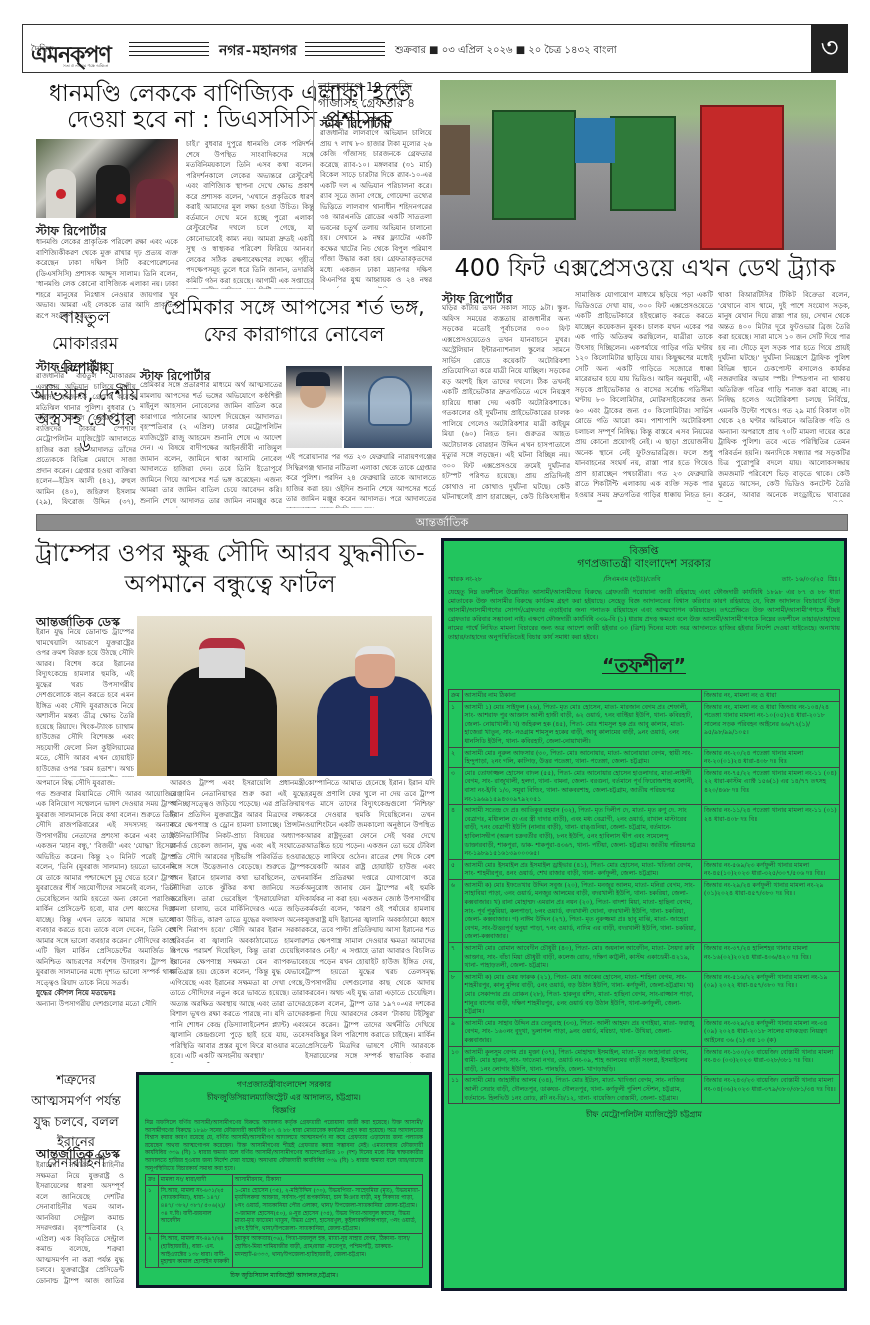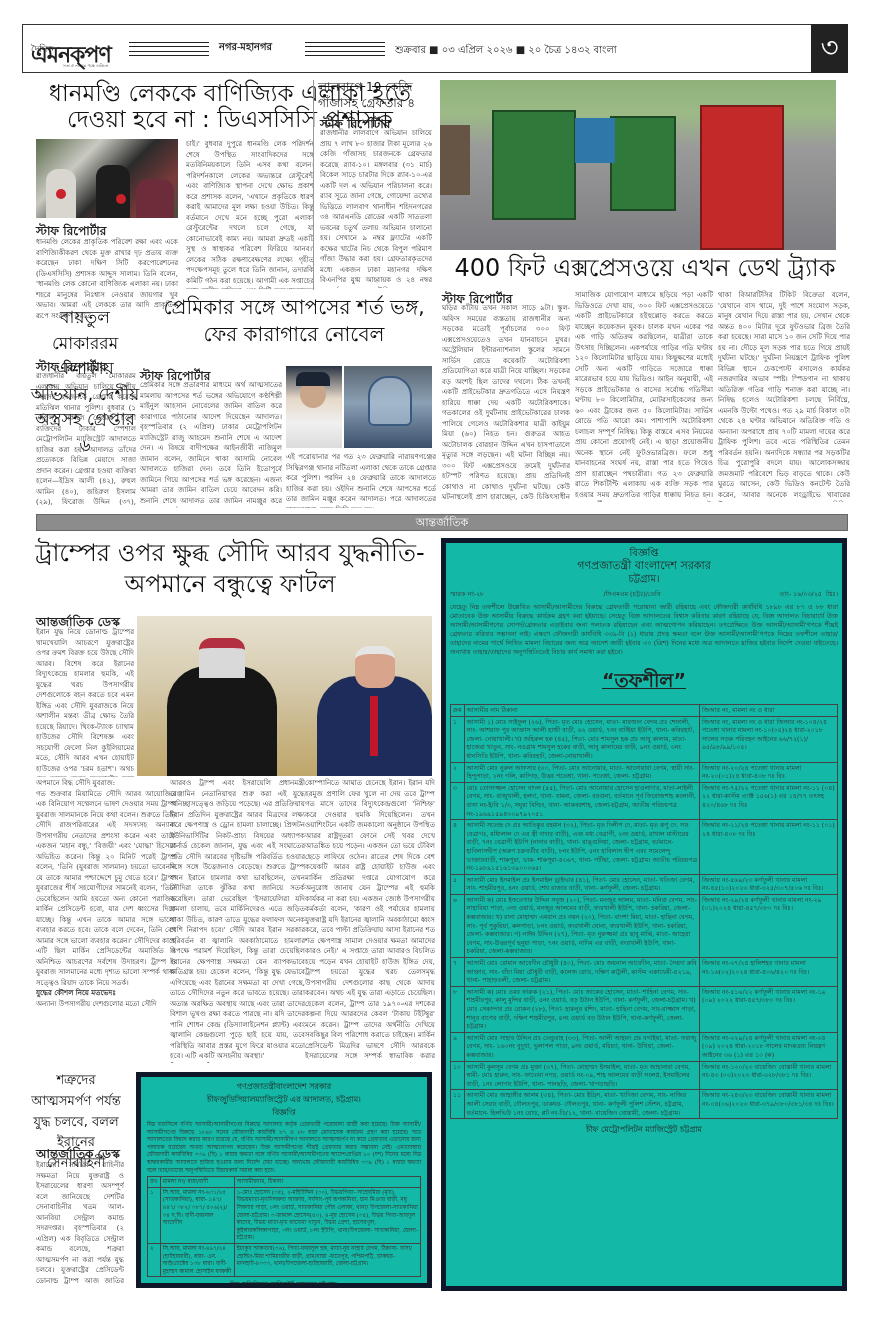--- a/index.html
+++ b/index.html
@@ -9,33 +9,33 @@
 
 #mast{left:22px;top:24px;width:826px;height:49px;border:1px solid #333;background:#fff}
 #logo-small{left:8px;top:17px;font-size:9px}
 #logo{left:8px;top:12px;font-size:22px;font-weight:bold;font-family:"DejaVu Sans",sans-serif;letter-spacing:-1px}
 #logo-tag{left:40px;top:38px;font-size:4px}
 .rules{height:14px;border-top:1px solid #222;border-bottom:1px solid #222}
 .rules::before,.rules::after{content:"";position:absolute;left:0;right:0;border-top:1px solid #222}
 .rules::before{top:3px}.rules::after{top:8px}
 #rule1{left:106px;top:17px;width:80px}
 #rule2{left:282px;top:17px;width:80px}
-#section{left:196px;top:14px;font-size:10px;font-family:Liberation Serif, serif;font-weight:bold}
+#section{left:196px;top:14px;font-size:14px;font-family:Liberation Mono, monospace;font-weight:bold}
 #date{left:372px;top:17px;font-size:10px;font-family:"DejaVu Sans",sans-serif}
 #pageno{right:-1px;top:-1px;width:37px;height:49px;background:#222;color:#fff;font-size:28px;text-align:center;line-height:48px;font-family:"DejaVu Sans",sans-serif}
 
 .hl{font-family:"DejaVu Sans",sans-serif;color:#111;text-align:center;line-height:1.15}
 .byline{font-size:12px;font-weight:bold;color:#222}
 .body{font-size:7px;line-height:10.5px;text-align:justify;color:#333}
 .photo{overflow:hidden}
 .divider{background:#999}
 
 #intl-bar{left:36px;top:514px;width:812px;height:17px;background:#8c8c8c;border:1px solid #666;color:#fff;text-align:center;font-size:11px;line-height:15px;font-family:"DejaVu Sans",sans-serif}
 
-.notice{border:5px solid #0f172a;background:#14b8a6}
+.notice{border:3px solid #0f172a;background:#22c55e}
 .nt{font-family:"DejaVu Sans",sans-serif;text-align:center;color:#222}
 table.tk{border-collapse:collapse;width:100%;font-size:6.2px;line-height:8.6px;color:#333}
 table.tk td,table.tk th{border:1px solid #444;padding:1px 2px;vertical-align:top;text-align:left;font-weight:normal}
 table.tk td.sl{width:11px}
 table.tk td.c3{width:138px}
 table.sm{border-collapse:collapse;width:100%;font-size:5.6px;line-height:7.6px;color:#333}
 table.sm td{border:1px solid #444;padding:1px 2px;vertical-align:top}
 </style>
 </head>
 <body>
@@ -149,21 +149,20 @@
       <td>ইয়াকুব আকতার(৩৬), পিতা-ফজলুল হক, মাতা-নুর নাহার বেগম, ঠিকানা- বাসা/হোল্ডিং-মিয়া শামিয়াজীর বাড়ী, গ্রাম/রাস্তা -ফতেপুর, পশ্চিমপট্টি, ডাকঘর-মদনহাট-৪৩৩৩, থানা/উপজেলা-হাটহাজারী, জেলা-চট্টগ্রাম।</td>
     </tr>
   </tbody>
     </table>
   <div class="nt" style="font-size:6px;margin-top:2px">চিফ জুডিসিয়াল ম্যাজিস্ট্রেট আদালত,চট্টগ্রাম।</div>
 </div>
 
 <div class="abs notice" style="left:441px;top:538px;width:406px;height:753px;padding:3px 4px;overflow:hidden">
   <div class="nt" style="font-size:10px;line-height:13px">বিজ্ঞপ্তি</div>
   <div class="nt" style="font-size:11px;line-height:13px">গণপ্রজাতন্ত্রী বাংলাদেশ সরকার</div>
-  <div class="nt" style="font-size:10px;line-height:13px">চট্টগ্রাম।</div>
   <div style="display:flex;justify-content:space-between;font-size:6.3px;margin-top:4px;color:#333">
     <span>স্মারক নং-২৮</span>
     <span>/সিএমএম (চট্টঃ)/তেবি</span>
     <span><span>তাং- ১৬/০৩/২৫</span>&nbsp;&nbsp;<span>খ্রিঃ।</span></span>
   </div>
   <div class="body" style="font-size:6.3px;line-height:9px;margin-top:2px">যেহেতু নিম্ন তফশীলে উল্লেখিত আসামী/আসামীদের বিরুদ্ধে গ্রেফতারী পরোয়ানা জারী রহিয়াছে এবং ফৌজদারী কার্যবিধি ১৮৯৮ এর ৮৭ ও ৮৮ ধারা মোতাবেক উক্ত আসামীর বিরুদ্ধে কার্যক্রম গ্রহণ করা হইয়াছে। সেহেতু বিজ্ঞ আদালতের বিশ্বাস করিবার কারণ রহিয়াছে যে, বিজ্ঞ আদালত বিচারার্থে উক্ত আসামী/আসামীগণের সোপর্দ/গ্রেফতার এড়াইবার জন্য পলাতক রহিয়াছেন এবং আত্মগোপন করিয়াছেন। তৎপ্রেক্ষিতে উক্ত আসামী/আসামী'গণকে শীঘ্রই গ্রেফতার করিবার সম্ভাবনা নাই। এক্ষণে ফৌজদারী কার্যবিধি ৩৩৯-বি (১) ধারায় প্রদত্ত ক্ষমতা বলে উক্ত আসামী/আসামী'গণকে নিম্নের তফশীলে তাহার/তাহাদের নামের পার্শ্বে লিখিত মামলা বিচারের জন্য অত্র আদেশ জারী হইবার ৩০ (ত্রিশ) দিনের মধ্যে অত্র আদালতে হাজির হইবার নির্দেশ দেওয়া যাইতেছে। অন্যথায় তাহার/তাহাদের অনুপস্থিতিতেই বিচার কার্য সমাধা করা হইবে।</div>
   <div class="nt" style="font-size:19px;font-weight:bold;text-decoration:underline;margin:10px 0 6px">“তফশীল”</div>
   <table class="tk">
     <tbody>
         <tr>

